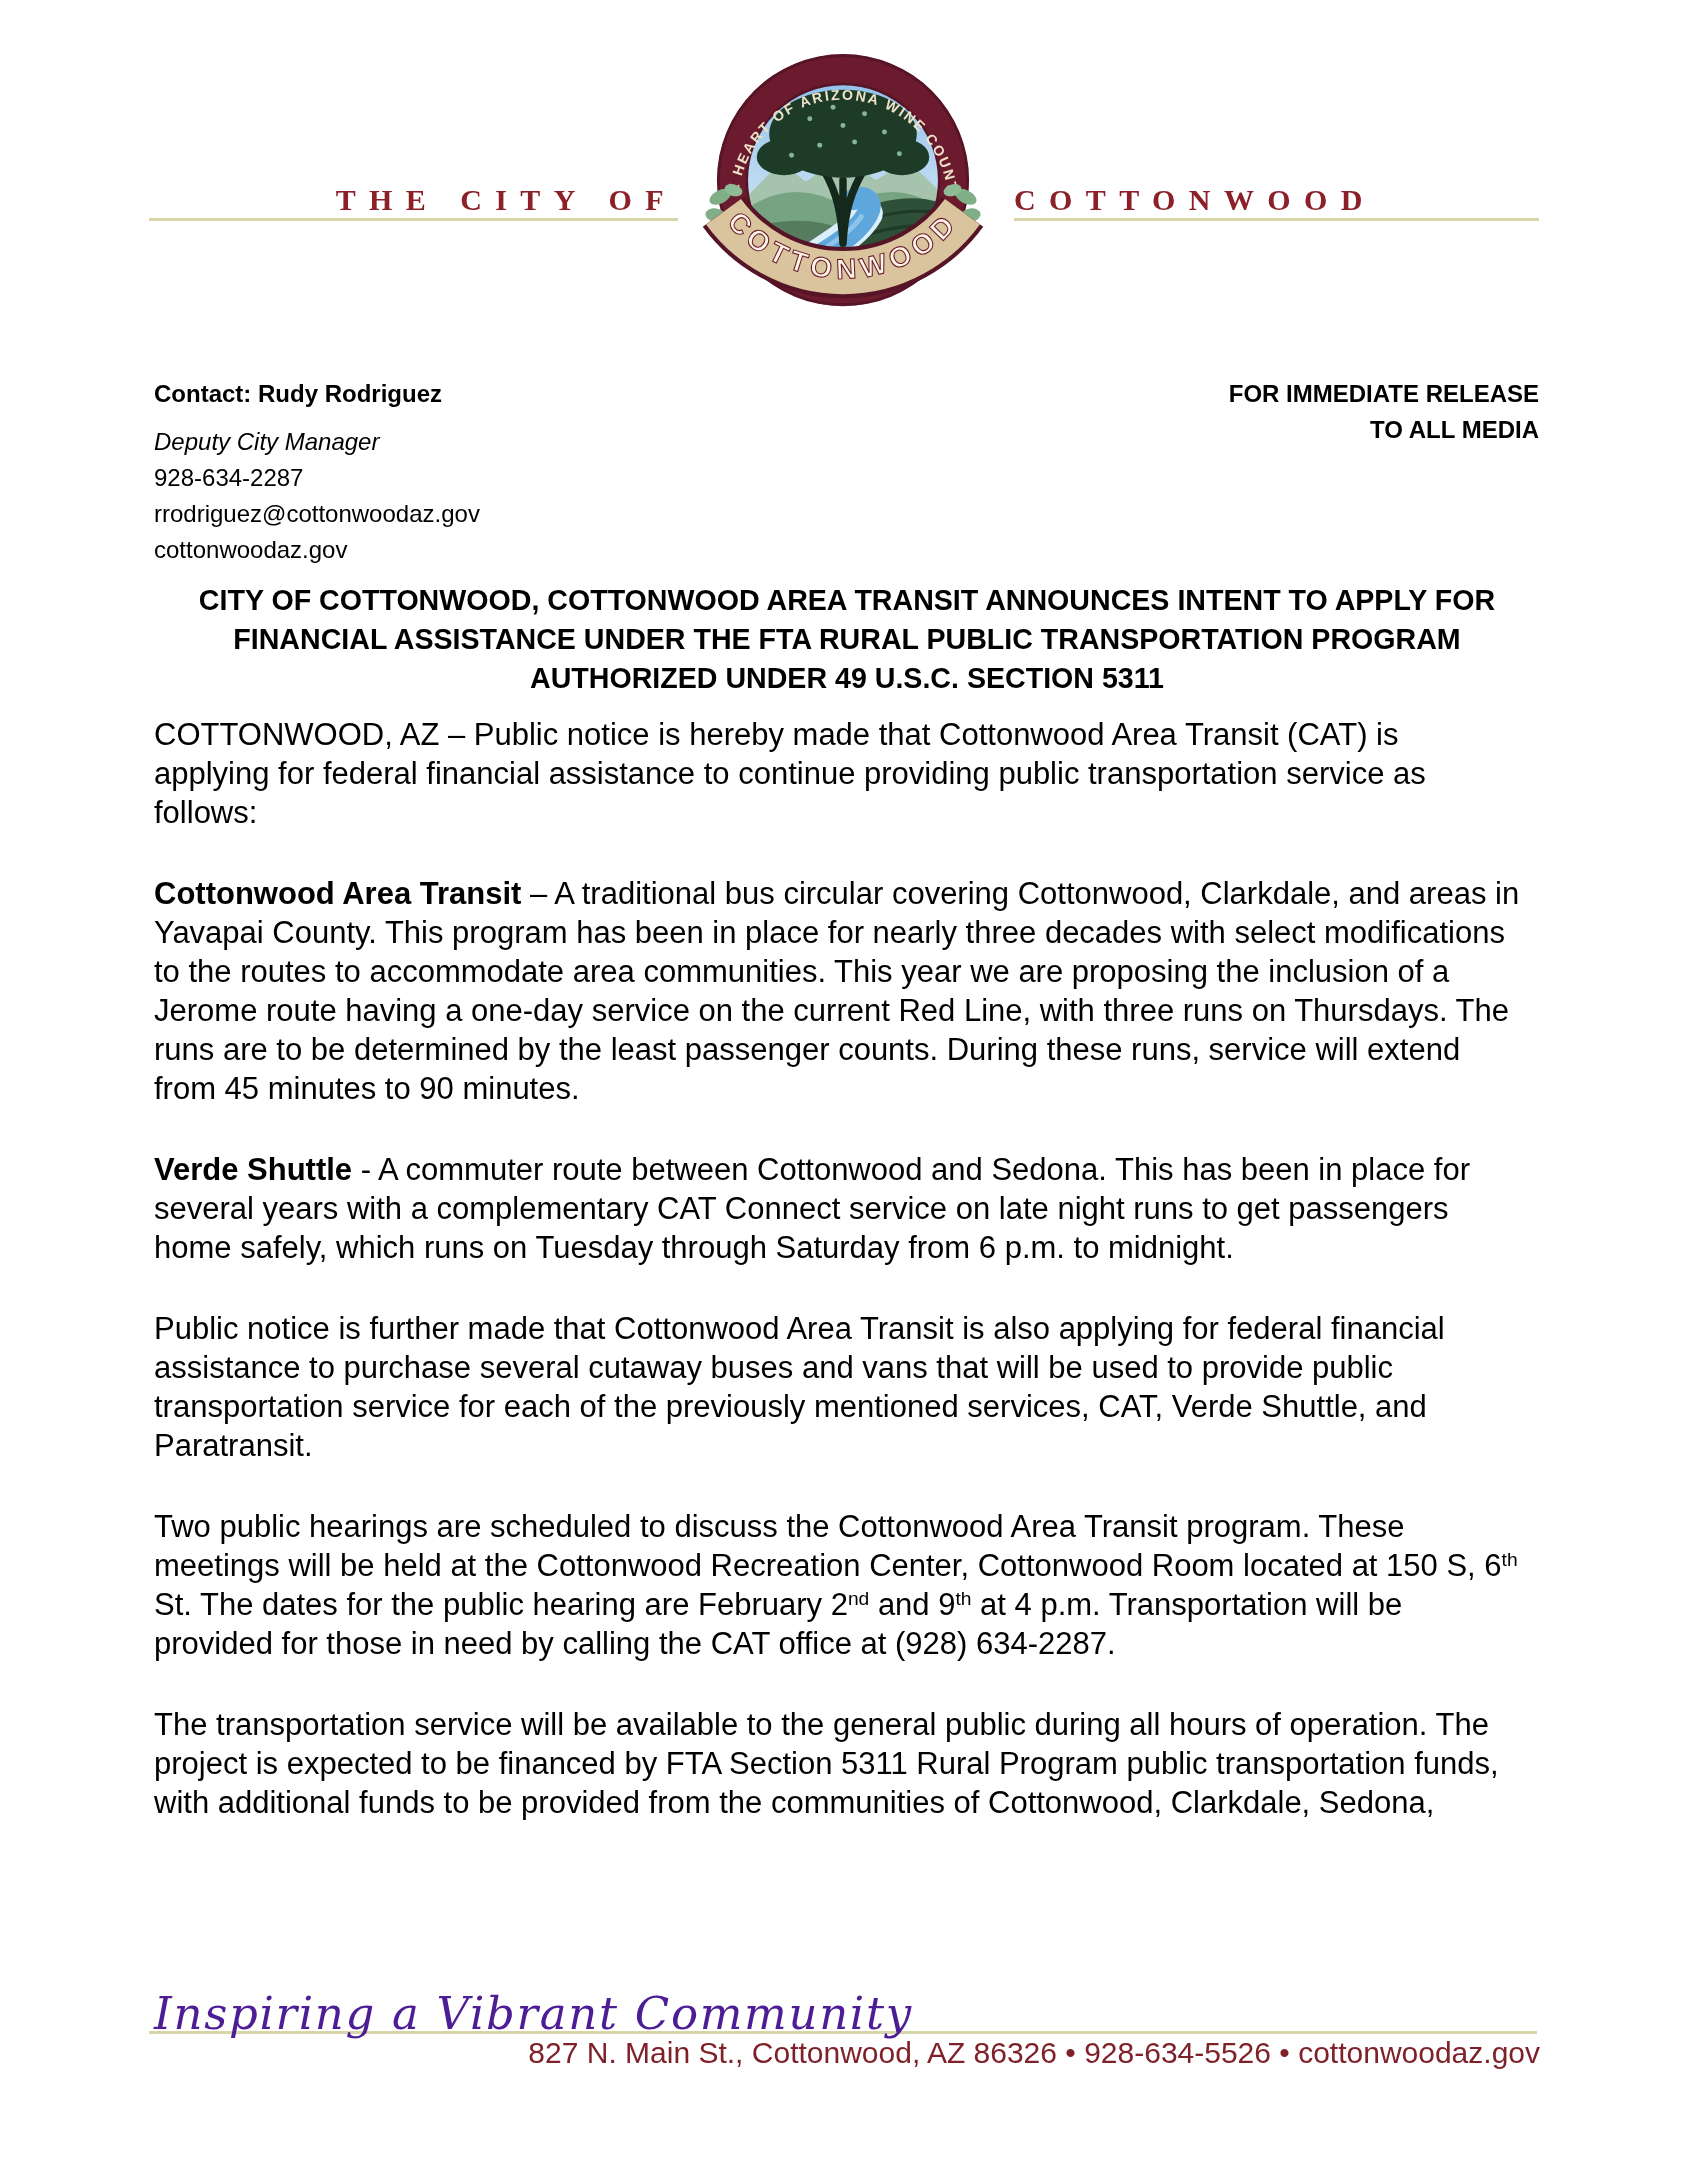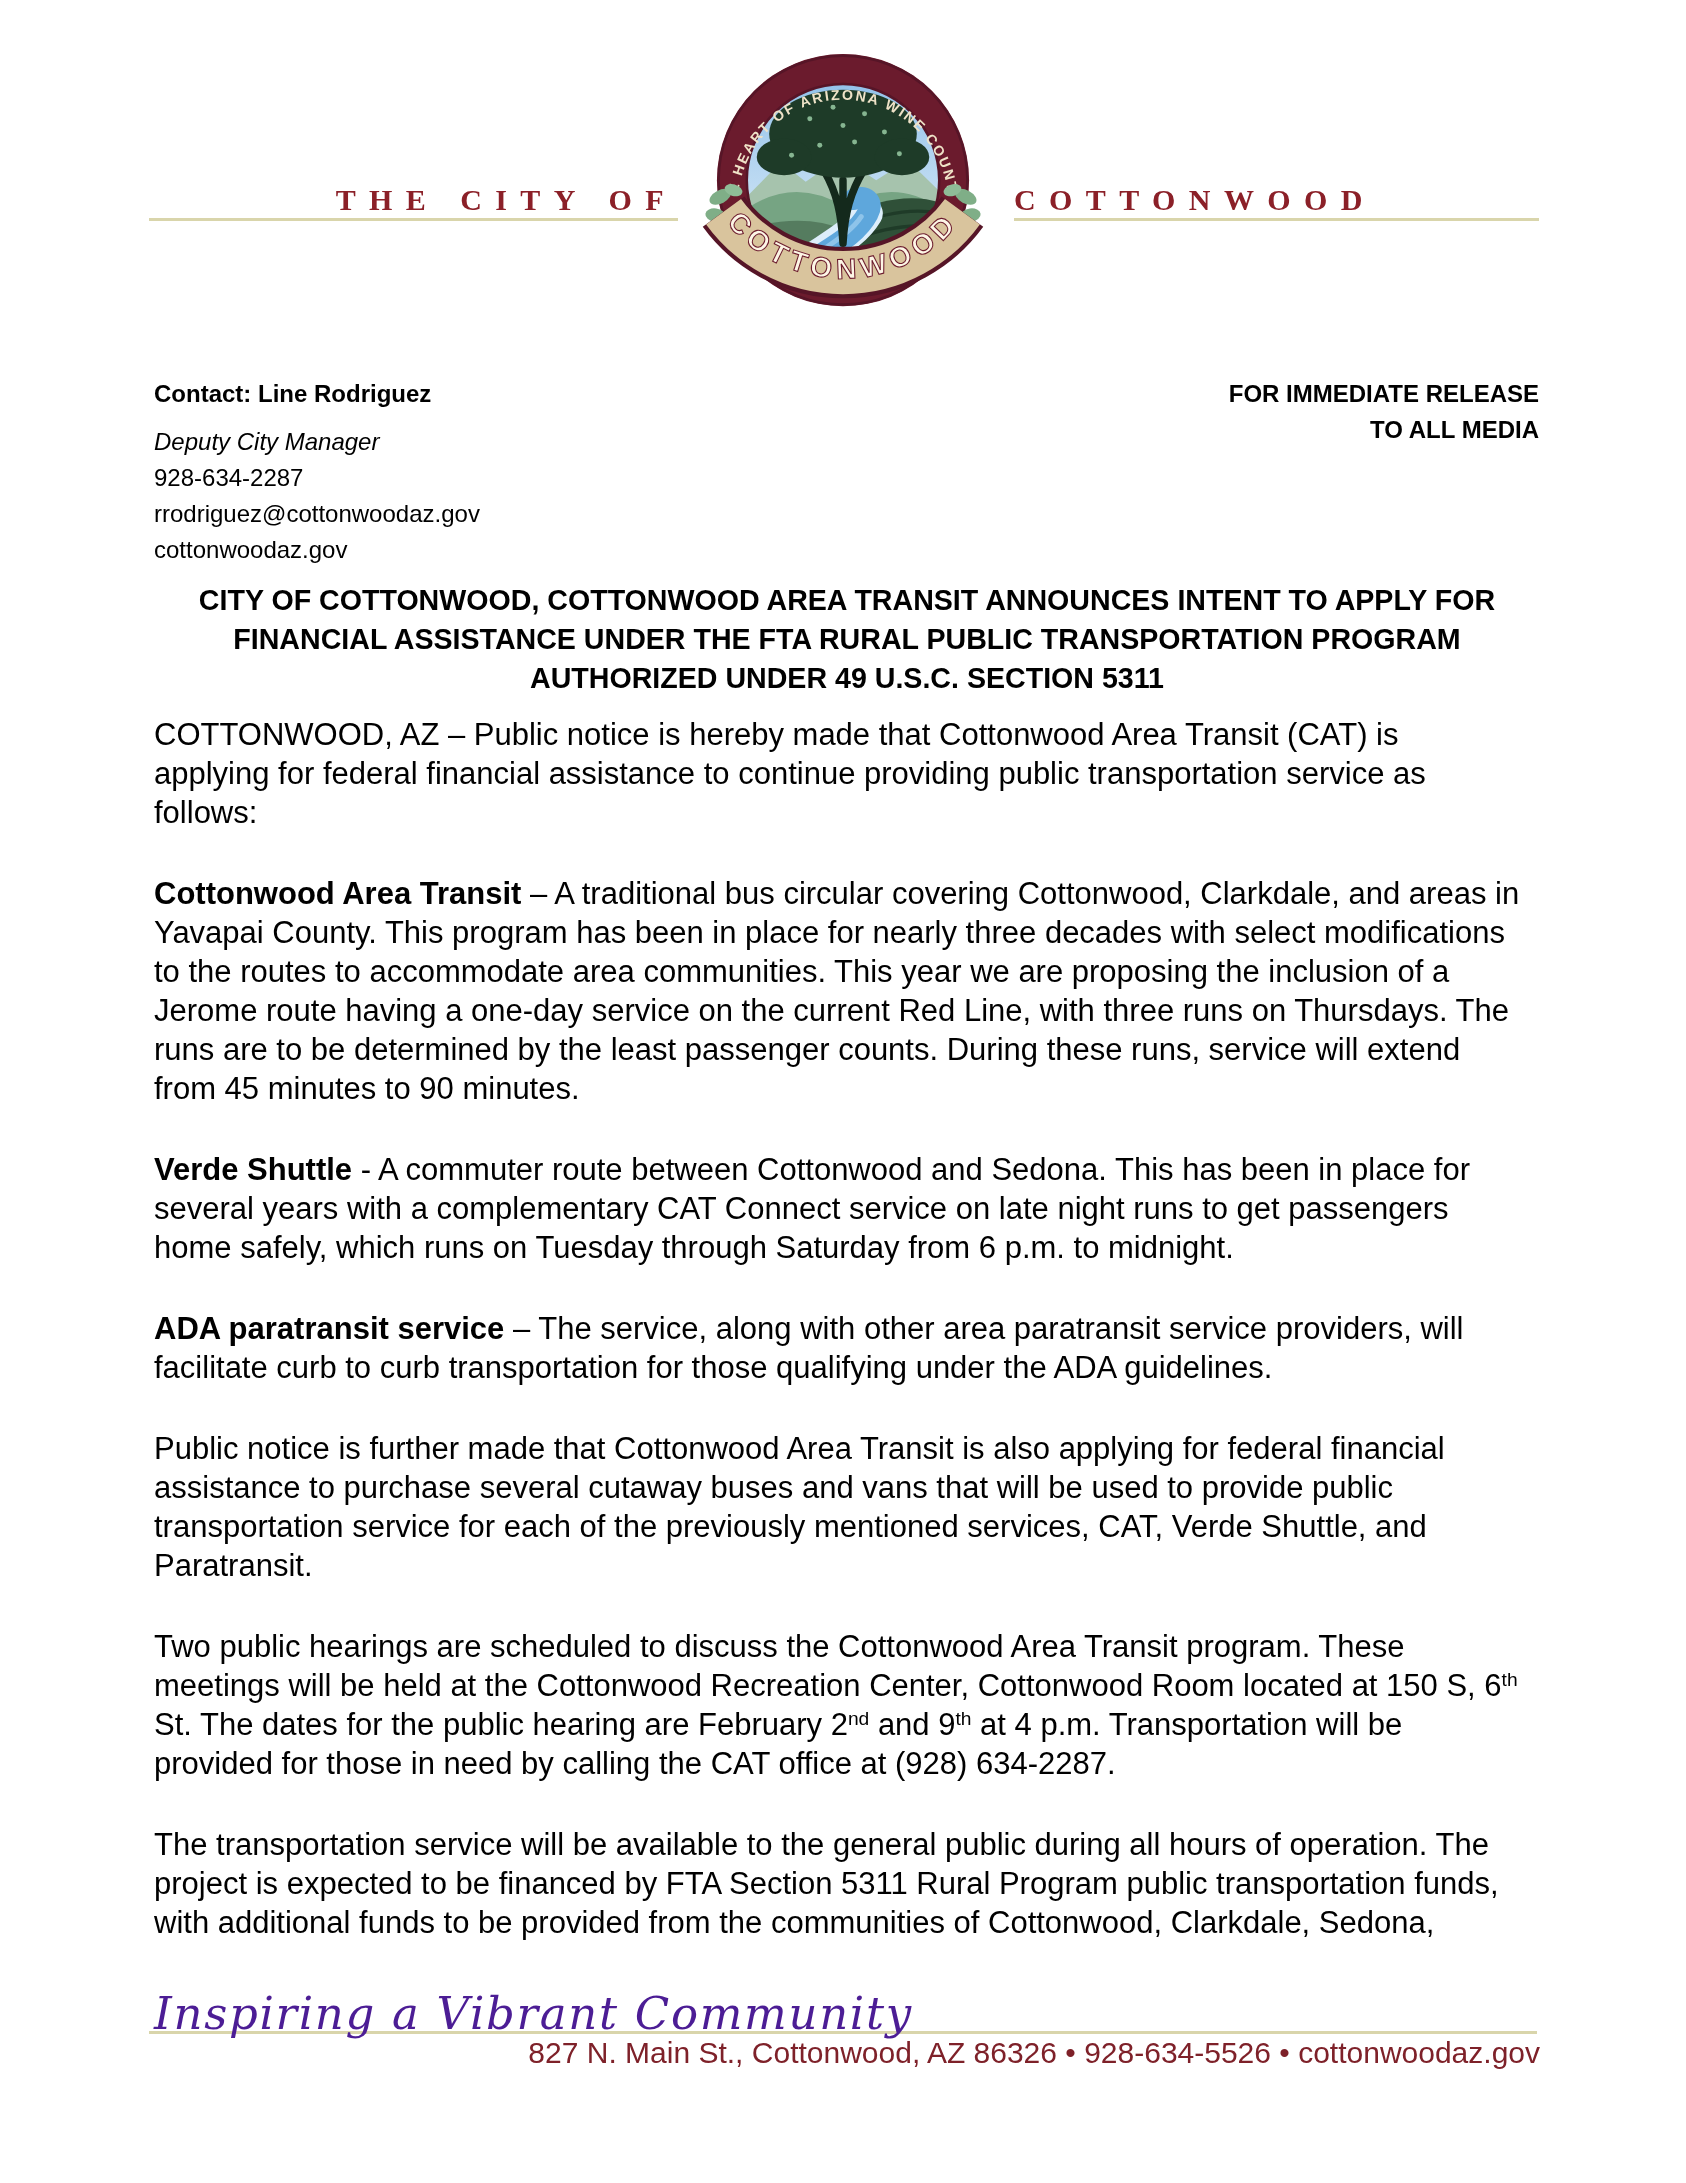--- a/index.html
+++ b/index.html
@@ -209,21 +209,21 @@
 
       <path d="M 26,196 A 178 178 0 0 0 314,196" stroke="#561527" stroke-width="62" fill="none"></path>
       <path d="M 26,196 A 178 178 0 0 0 314,196" stroke="#d9c49d" stroke-width="52" fill="none"></path>
       <text font-family="Liberation Sans, sans-serif" font-size="34" font-weight="bold" letter-spacing="7" fill="#fdf6e6" stroke="#6b1b2d" stroke-width="1.3">
         <textPath href="#bannerTextArc" startOffset="50%" text-anchor="middle">COTTONWOOD</textPath>
       </text>
     </svg>
   </div>
 
   <div class="contact-block">
-    <div class="b">Contact: Line Rodriguez</div>
+    <div class="b">Contact: Rudy Rodriguez</div>
     <div class="i">Deputy City Manager</div>
     <div>928-634-2287</div>
     <div>rrodriguez@cottonwoodaz.gov</div>
     <div>cottonwoodaz.gov</div>
   </div>
 
   <div class="release-block">
     <div class="b">FOR IMMEDIATE RELEASE</div>
     <div class="b">TO ALL MEDIA</div>
   </div>
@@ -234,21 +234,20 @@
     <div>AUTHORIZED UNDER 49 U.S.C. SECTION 5311</div>
   </div>
 
   <div class="doc-body">
     <p>COTTONWOOD, AZ – Public notice is hereby made that Cottonwood Area Transit (CAT) is applying for federal financial assistance to continue providing public transportation service as follows:</p>
 
     <p><span class="b">Cottonwood Area Transit</span><span> – A traditional bus circular covering Cottonwood, Clarkdale, and areas in Yavapai County. This program has been in place for nearly three decades with select modifications to the routes to accommodate area communities. This year we are proposing the inclusion of a Jerome route having a one-day service on the current Red Line, with three runs on Thursdays. The runs are to be determined by the least passenger counts. During these runs, service will extend from 45 minutes to 90 minutes.</span></p>
 
     <p><span class="b">Verde Shuttle</span><span> - A commuter route between Cottonwood and Sedona. This has been in place for several years with a complementary CAT Connect service on late night runs to get passengers home safely, which runs on Tuesday through Saturday from 6 p.m. to midnight.</span></p>
 
-    <p><span class="b">ADA paratransit service</span><span> – The service, along with other area paratransit service providers, will facilitate curb to curb transportation for those qualifying under the ADA guidelines.</span></p>
 
     <p>Public notice is further made that Cottonwood Area Transit is also applying for federal financial assistance to purchase several cutaway buses and vans that will be used to provide public transportation service for each of the previously mentioned services, CAT, Verde Shuttle, and Paratransit.</p>
 
     <p><span>Two public hearings are scheduled to discuss the Cottonwood Area Transit program. These meetings will be held at the Cottonwood Recreation Center, Cottonwood Room located at 150 S, 6</span><sup>th</sup><span> St. The dates for the public hearing are February 2</span><sup>nd</sup><span> and 9</span><sup>th</sup><span> at 4 p.m. Transportation will be provided for those in need by calling the CAT office at (928) 634-2287.</span></p>
 
     <p>The transportation service will be available to the general public during all hours of operation. The project is expected to be financed by FTA Section 5311 Rural Program public transportation funds, with additional funds to be provided from the communities of Cottonwood, Clarkdale, Sedona,</p>
   </div>
 
   <div class="footer-rule"></div>
   <div class="footer-tagline">Inspiring a Vibrant Community</div>

